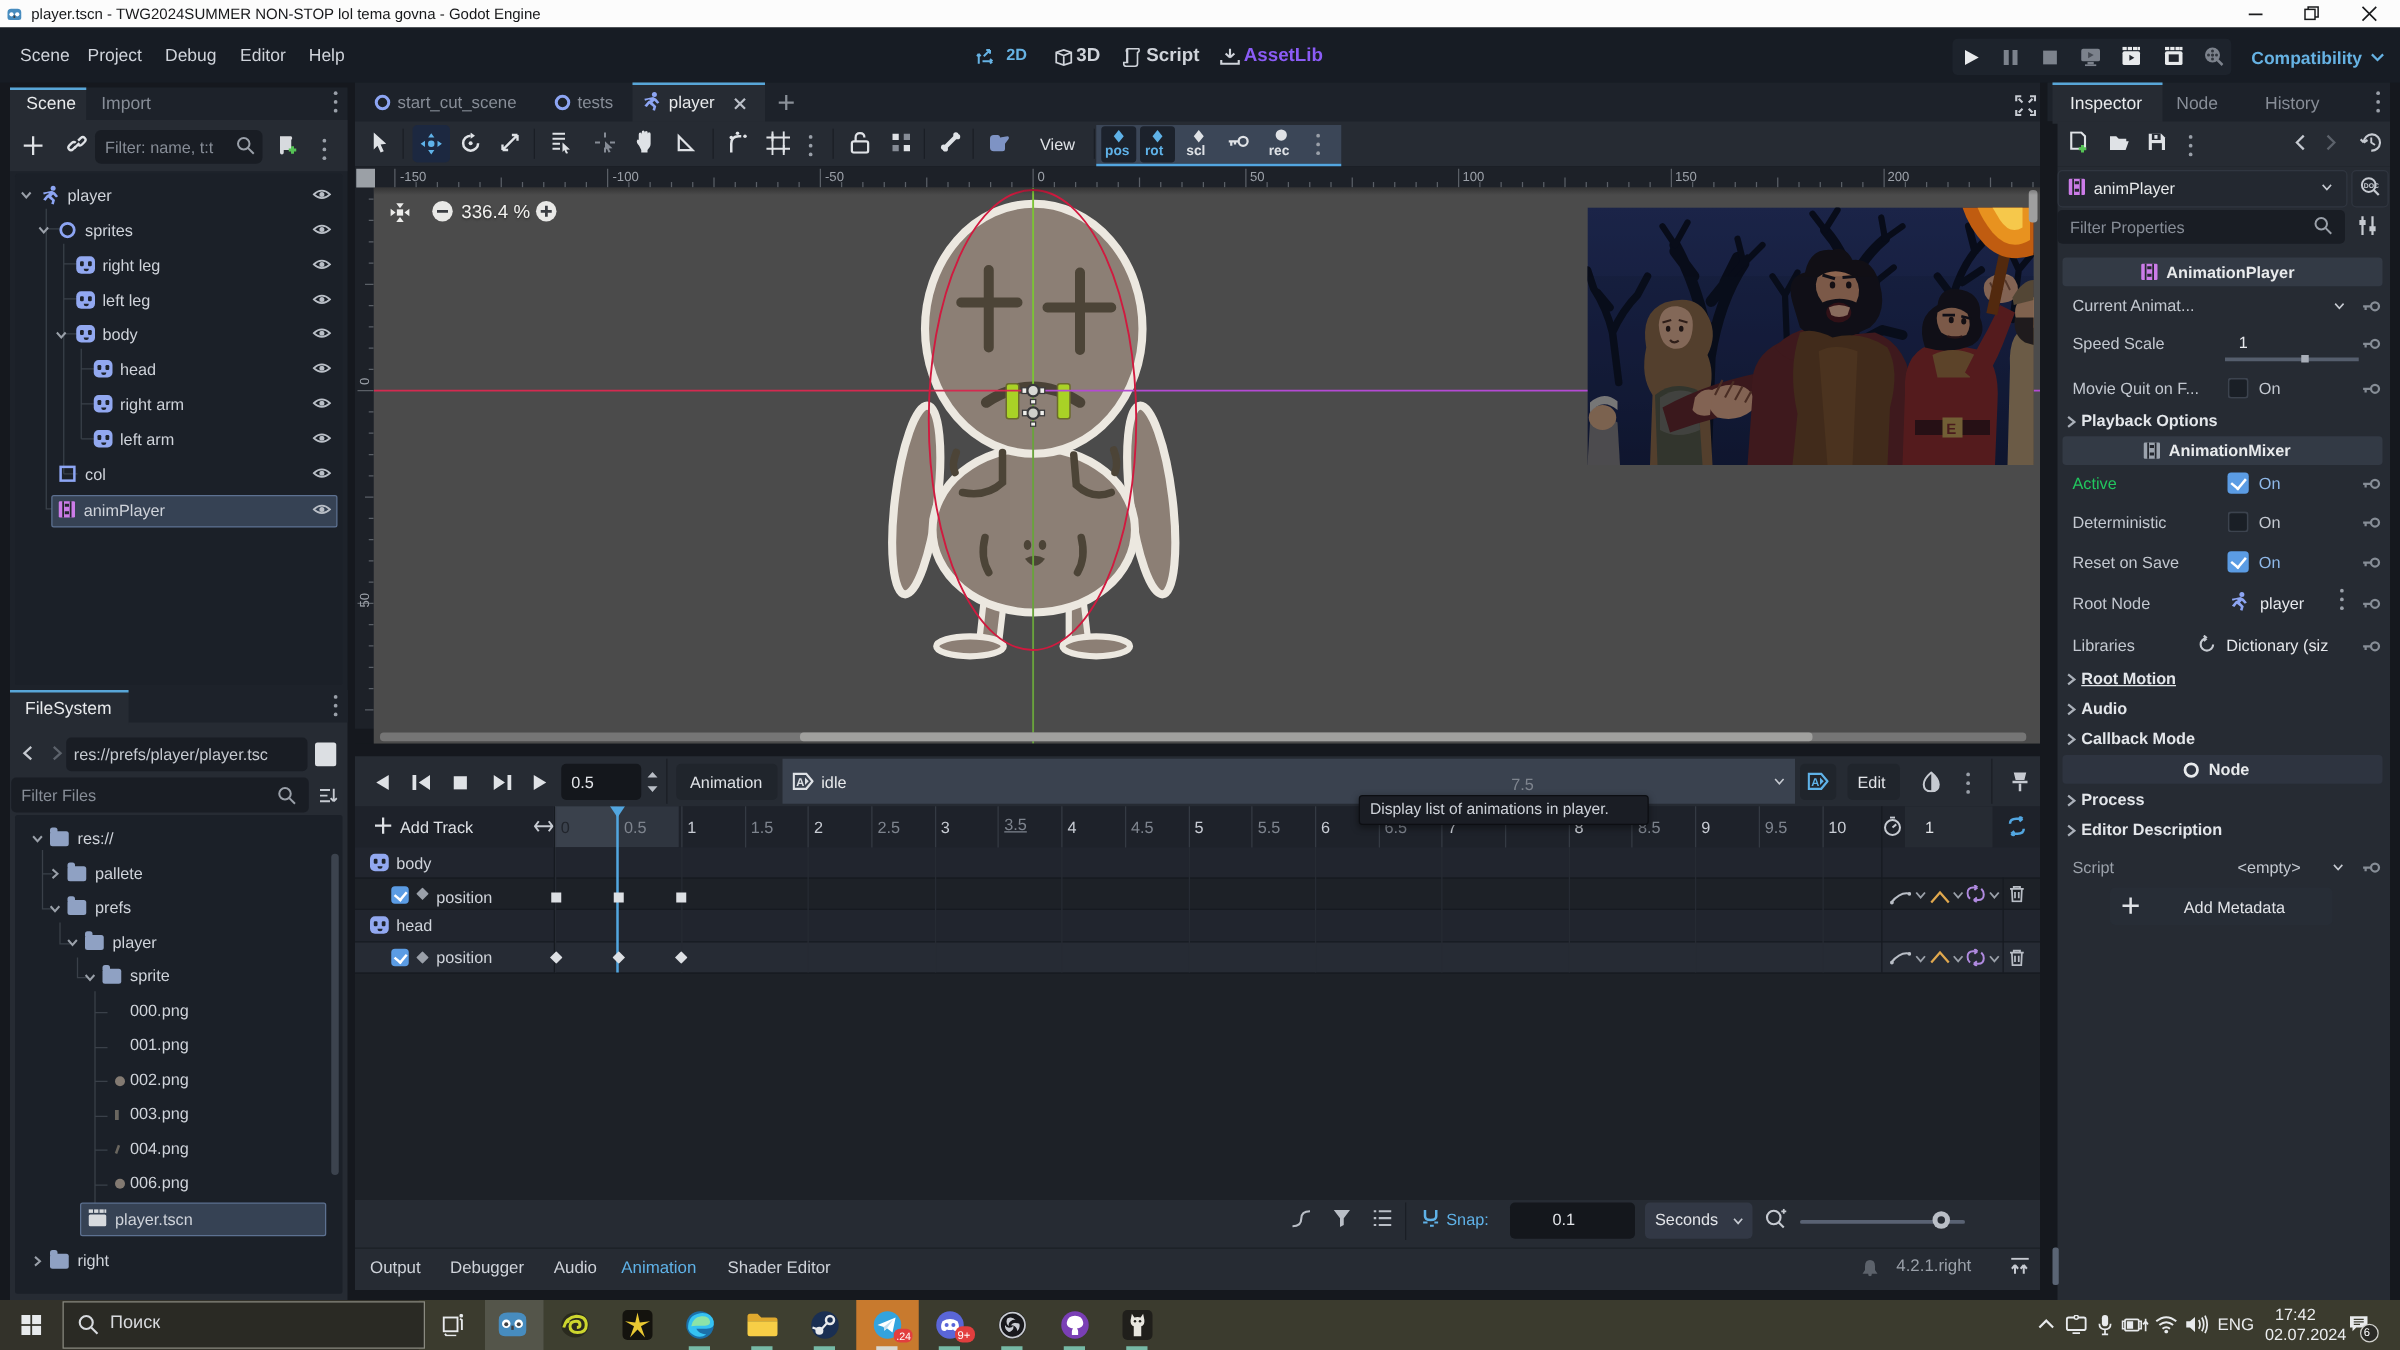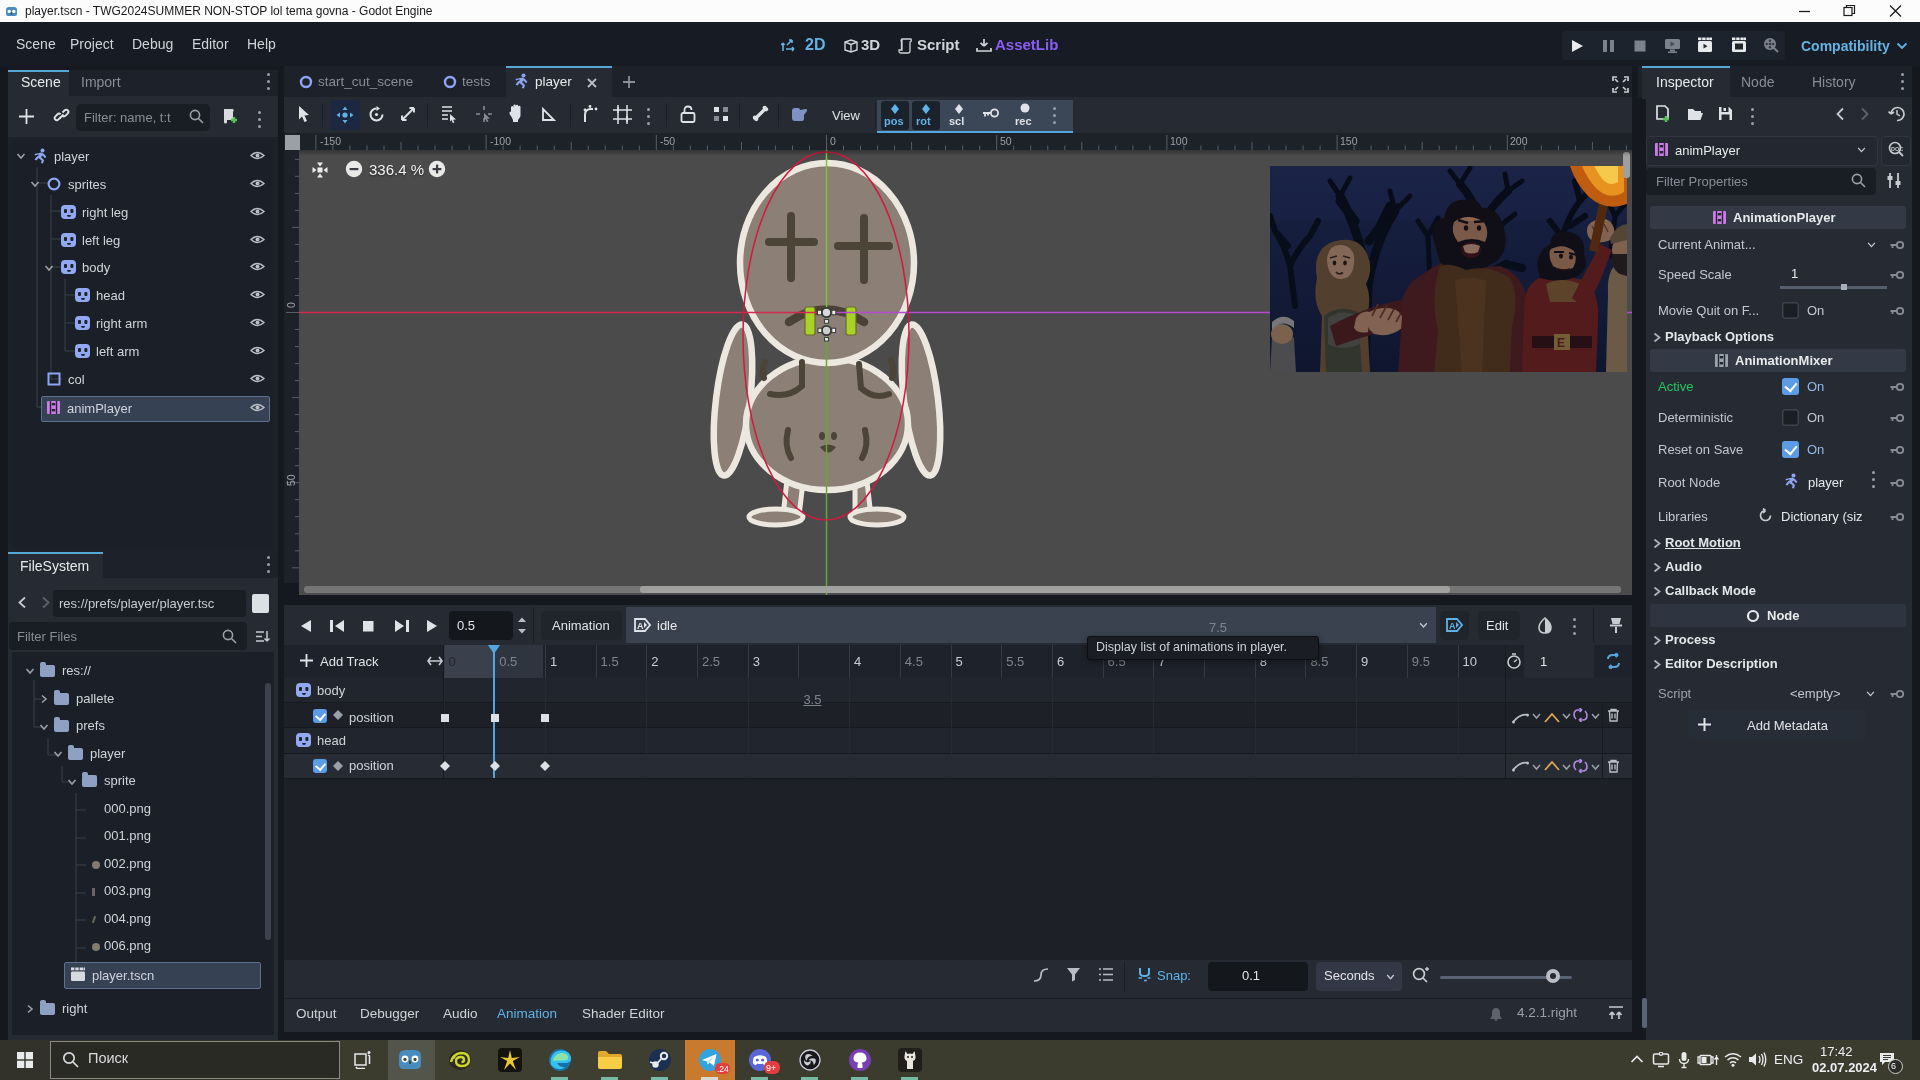--- a/index.html
+++ b/index.html
@@ -49,21 +49,21 @@
 <div class="abs" style="left:0;top:22px;width:1920px;height:44px;background:#171c24;"></div>
 <div class="txt" style="left:16px;top:36px;font-size:14px;">Scene</div>
 <div class="txt" style="left:70px;top:36px;font-size:14px;">Project</div>
 <div class="txt" style="left:132px;top:36px;font-size:14px;">Debug</div>
 <div class="txt" style="left:192px;top:36px;font-size:14px;">Editor</div>
 <div class="txt" style="left:247px;top:36px;font-size:14px;">Help</div>
 
 <svg class="ico" style="left:781px;top:38px" width="17" height="15" viewBox="0 0 17 15">
       <path d="M2 13 L2 5 M2 5 L0.5 7 M2 5 L3.5 7 M5 11 L13 11 M13 11 L11 9.2 M13 11 L11 12.8 M6 7 L11 2 M11 2 L8 2 M11 2 L11 5" stroke="#66b2e3" stroke-width="1.6" fill="none"></path>
     </svg>
-<div class="txt bold" style="left:805px;top:36px;font-size:16px;color:#66b2e3;">2D</div>
+<div class="txt bold" style="left:805px;top:36px;font-size:13px;color:#66b2e3;">2D</div>
 <svg class="ico" style="left:843px;top:38px" width="17" height="15" viewBox="0 0 17 15">
       <path d="M2 12 L8 14 L14 12 L14 4 L8 2 L2 4 Z M2 4 L8 6.5 L14 4 M8 6.5 L8 14" stroke="#cfd3da" stroke-width="1.4" fill="none"></path>
     </svg>
 <div class="txt bold" style="left:861px;top:36px;font-size:15px;color:#cfd3da;">3D</div>
 <svg class="ico" style="left:898px;top:38px" width="15" height="16" viewBox="0 0 15 16">
       <path d="M4 1 L13 1 Q14 3 12 4 L12 13 Q12 15 10 15 L3 15 Q1 15 1 13 L1 12 L4 12 Z M4 1 Q2.5 1.8 3.5 4 L3.5 12" stroke="#cfd3da" stroke-width="1.3" fill="none"></path>
     </svg>
 <div class="txt bold" style="left:917px;top:36px;font-size:15px;color:#cfd3da;">Script</div>
 <svg class="ico" style="left:976px;top:38px" width="16" height="15" viewBox="0 0 16 15">
       <path d="M8 1 L8 8 M8 8 L4.5 4.8 M8 8 L11.5 4.8 M1 10 L1 13 L15 13 L15 10" stroke="#cfd3da" stroke-width="1.7" fill="none"></path>
@@ -882,21 +882,21 @@
 <div class="txt" style="left:549.9px;top:654px;color:#c8ccd4;">1</div>
 <div class="abs" style="left:595.6px;top:645px;width:1px;height:33px;background:#343a43;"></div>
 <div class="txt" style="left:600.6px;top:654px;color:#7e848e;">1.5</div>
 <div class="abs" style="left:646.3px;top:645px;width:1px;height:33px;background:#343a43;"></div>
 <div class="txt" style="left:651.3px;top:654px;color:#c8ccd4;">2</div>
 <div class="abs" style="left:697.0px;top:645px;width:1px;height:33px;background:#343a43;"></div>
 <div class="txt" style="left:702.0px;top:654px;color:#7e848e;">2.5</div>
 <div class="abs" style="left:747.7px;top:645px;width:1px;height:33px;background:#343a43;"></div>
 <div class="txt" style="left:752.7px;top:654px;color:#c8ccd4;">3</div>
 <div class="abs" style="left:798.4px;top:645px;width:1px;height:33px;background:#343a43;"></div>
-<div class="txt" style="left:803.4px;top:692px;color:#7e848e;text-decoration:underline;">3.5</div>
+<div class="txt" style="left:803.4px;top:652px;color:#7e848e;text-decoration:underline;">3.5</div>
 <div class="abs" style="left:849.1px;top:645px;width:1px;height:33px;background:#343a43;"></div>
 <div class="txt" style="left:854.1px;top:654px;color:#c8ccd4;">4</div>
 <div class="abs" style="left:899.8px;top:645px;width:1px;height:33px;background:#343a43;"></div>
 <div class="txt" style="left:904.8px;top:654px;color:#7e848e;">4.5</div>
 <div class="abs" style="left:950.5px;top:645px;width:1px;height:33px;background:#343a43;"></div>
 <div class="txt" style="left:955.5px;top:654px;color:#c8ccd4;">5</div>
 <div class="abs" style="left:1001.2px;top:645px;width:1px;height:33px;background:#343a43;"></div>
 <div class="txt" style="left:1006.2px;top:654px;color:#7e848e;">5.5</div>
 <div class="abs" style="left:1051.9px;top:645px;width:1px;height:33px;background:#343a43;"></div>
 <div class="txt" style="left:1056.9px;top:654px;color:#c8ccd4;">6</div>
@@ -1414,20 +1414,20 @@
 <svg class="ico" style="left:1724px;top:1052px" width="18" height="15" viewBox="0 0 18 15">
       <path d="M1 5 Q9 -1.5 17 5 M3.5 8 Q9 3.5 14.5 8 M6 11 Q9 8.5 12 11" fill="none" stroke="#e8eaec" stroke-width="1.6"></path>
       <circle cx="9" cy="13.2" r="1.5" fill="#e8eaec"></circle>
     </svg>
 <svg class="ico" style="left:1748px;top:1051px" width="19" height="17" viewBox="0 0 19 17">
       <path d="M1 6 L4 6 L8 2.5 L8 14.5 L4 11 L1 11Z" fill="#e8eaec"></path>
       <path d="M11 5 Q13 8.5 11 12 M13.5 3 Q16.5 8.5 13.5 14 M16 1.5 Q19.5 8.5 16 15.5" stroke="#e8eaec" stroke-width="1.4" fill="none"></path>
     </svg>
 <div class="txt" style="left:1774px;top:1052px;font-size:13.5px;color:#eceef0;">ENG</div>
 <div class="txt" style="left:1820px;top:1044px;font-size:13px;color:#eceef0;">17:42</div>
-<div class="txt" style="left:1812px;top:1060px;font-size:13px;color:#eceef0;font-weight:bold;">02.07.2024</div>
+<div class="txt" style="left:1812px;top:1060px;font-size:13px;color:#eceef0;">02.07.2024</div>
 <svg class="ico" style="left:1878px;top:1051px" width="20" height="18" viewBox="0 0 20 18">
       <path d="M2 2 L16 2 L16 11 L7 11 L4 14 L4 11 L2 11Z" fill="#e8eaec"></path>
       <path d="M5 4.5 L13 4.5 M5 6.5 L13 6.5 M5 8.5 L10 8.5" stroke="#3b3b2e" stroke-width="1.1"></path>
     </svg>
 <div class="abs" style="left:1888px;top:1059px;width:13px;height:13px;background:#2a2a26;border:1px solid #d0d0cc;border-radius:50%;"></div>
 <div class="txt" style="left:1891px;top:1061px;font-size:9px;color:#fff;">6</div>
 
 </div>
 </body></html>

